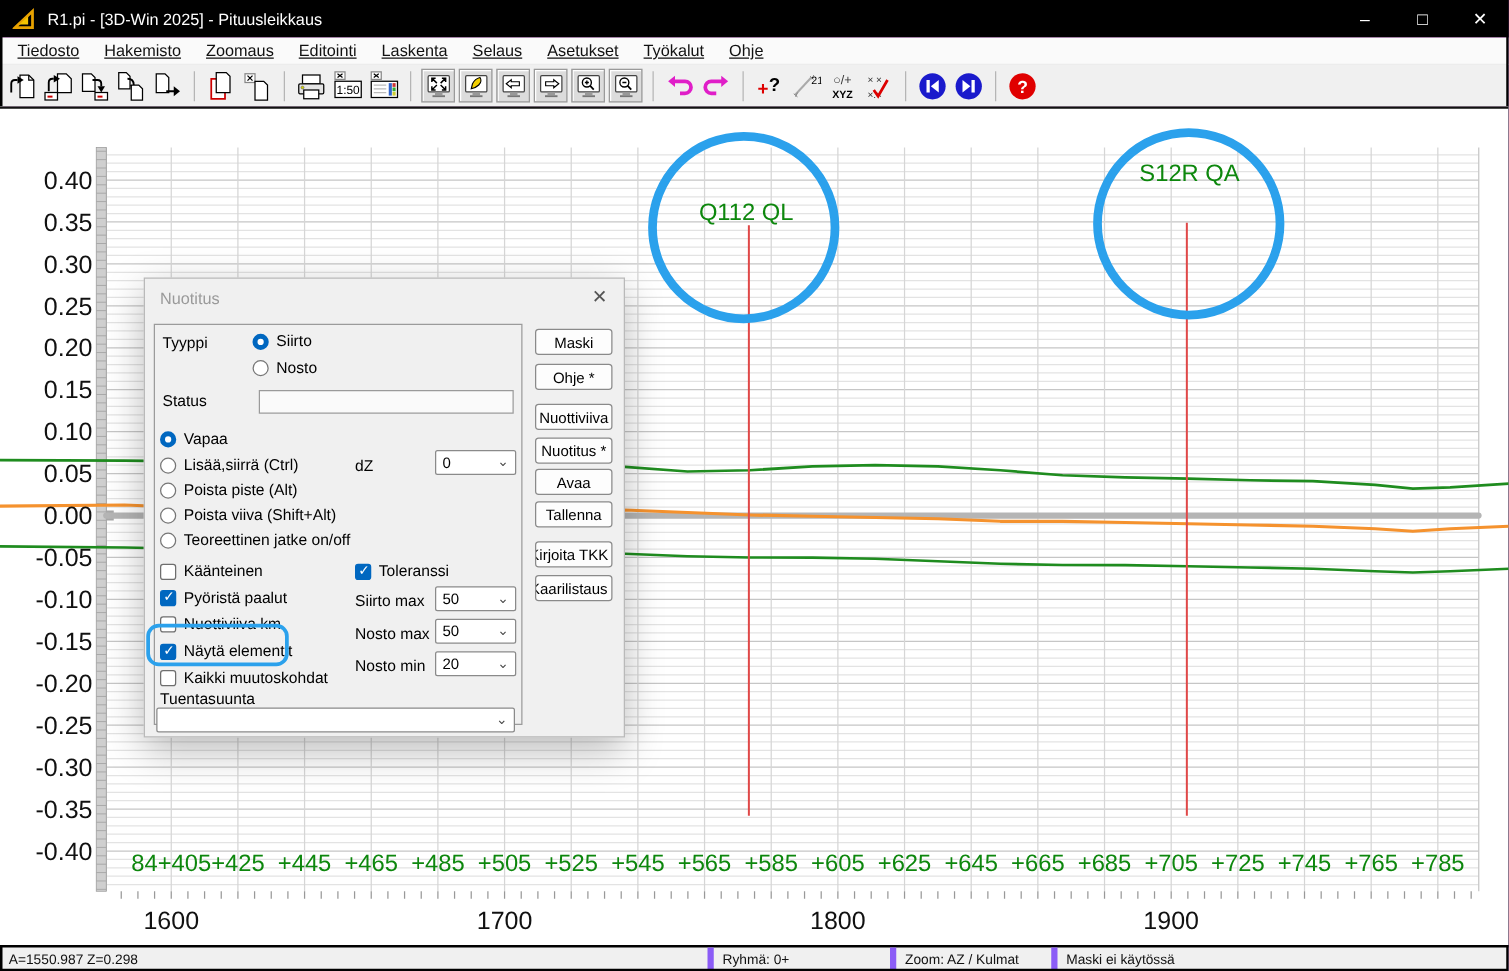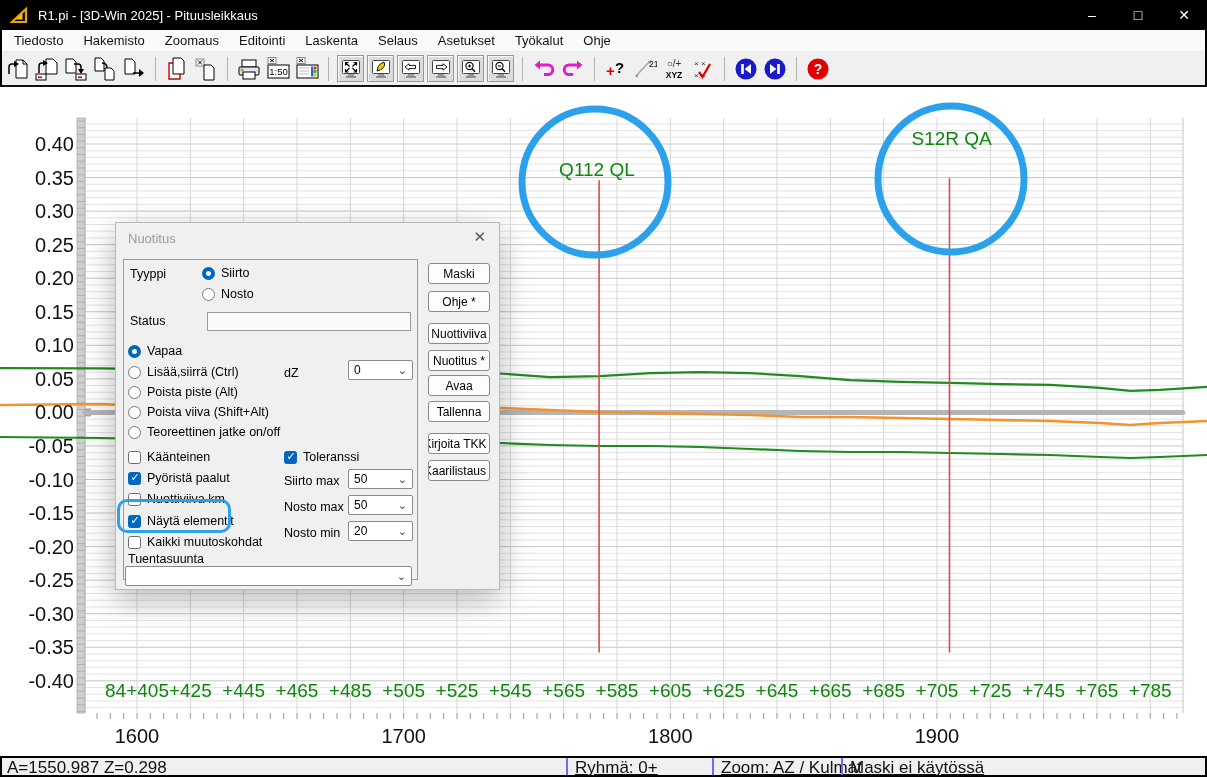--- a/index.html
+++ b/index.html
@@ -11,21 +11,21 @@
   }
   
   .titlebar{height:30px;background:#000;color:#fff;display:flex;align-items:center;}
   .titlebar .appicon{width:20px;height:20px;margin:0 8px 0 10px;display:flex;align-items:center;}
   .titlebar .title{font-size:13px;flex:1;white-space:nowrap;}
   .wbtn{width:46px;height:30px;display:flex;align-items:center;justify-content:center;
         font-size:14px;color:#fff;cursor:default;}
   
   .menubar{height:22px;background:#fafafa;display:flex;align-items:center;
            font-size:13px;color:#111;border-bottom:1px solid #ececec;padding-left:4px;}
-  .menuitem{padding:2px 10px;white-space:nowrap;}
+  .menuitem{padding:2px 10px;white-space:nowrap;text-decoration:underline;}
   
   .toolbar{height:33px;background:#f0f0f0;display:flex;align-items:center;padding-left:5px;gap:3px;}
   .ic{width:26px;height:27px;display:flex;align-items:center;justify-content:center;}
   .tsep{width:1px;height:24px;background:#b5b5b5;margin:0 5px;}
   .tbtn{width:27px;height:27px;border:1px solid #9a9a9a;background:#dcdcdc;
         box-shadow:inset 1px 1px 0 #fff;display:flex;align-items:center;justify-content:center;}
   #chart text{font-family:"Liberation Sans",sans-serif;}
   .icontext{font-family:"Liberation Sans",sans-serif;}
   
   .canvas{position:relative;height:671px;background:#fff;}
@@ -49,23 +49,23 @@
   .combo{position:absolute;height:20px;background:#fff;border:1px solid #8a8a8a;border-radius:2px;
          display:flex;align-items:center;justify-content:space-between;padding:0 5px;font-size:12px;}
   .combo .chev{color:#444;font-size:11px;line-height:10px;}
   .dbtn{position:absolute;left:312px;width:62px;height:21px;background:#fdfdfd;border:1px solid #8a8a8a;
         border-radius:3px;font-size:12px;display:flex;align-items:center;justify-content:center;
         white-space:nowrap;overflow:hidden;}
   .highlight{position:absolute;left:1px;top:276px;width:114px;height:34px;border:3.5px solid #2BA1EC;
              border-radius:10px;pointer-events:none;}
   
   .statusbar{height:21px;background:#f0f0f0;border-top:2px solid #000;display:flex;
-             font-size:17px;color:#111;align-items:center;}
+             font-size:11px;color:#111;align-items:center;}
   .scell{height:100%;display:flex;align-items:center;padding-left:7px;white-space:nowrap;}
-  .scell+.scell{border-left:2px solid #8b5cf6;text-decoration:underline;}
+  .scell+.scell{border-left:5px solid #8b5cf6;}
 </style>
 </head>
 <body>
 
 <div id="window">
 
   <div class="titlebar">
     <span class="appicon">
       <svg width="19" height="19" viewBox="0 0 19 19">
         <path d="M2 16 L16 16 L16 3 Z" fill="none" stroke="#e8a200" stroke-width="2.2"></path>

